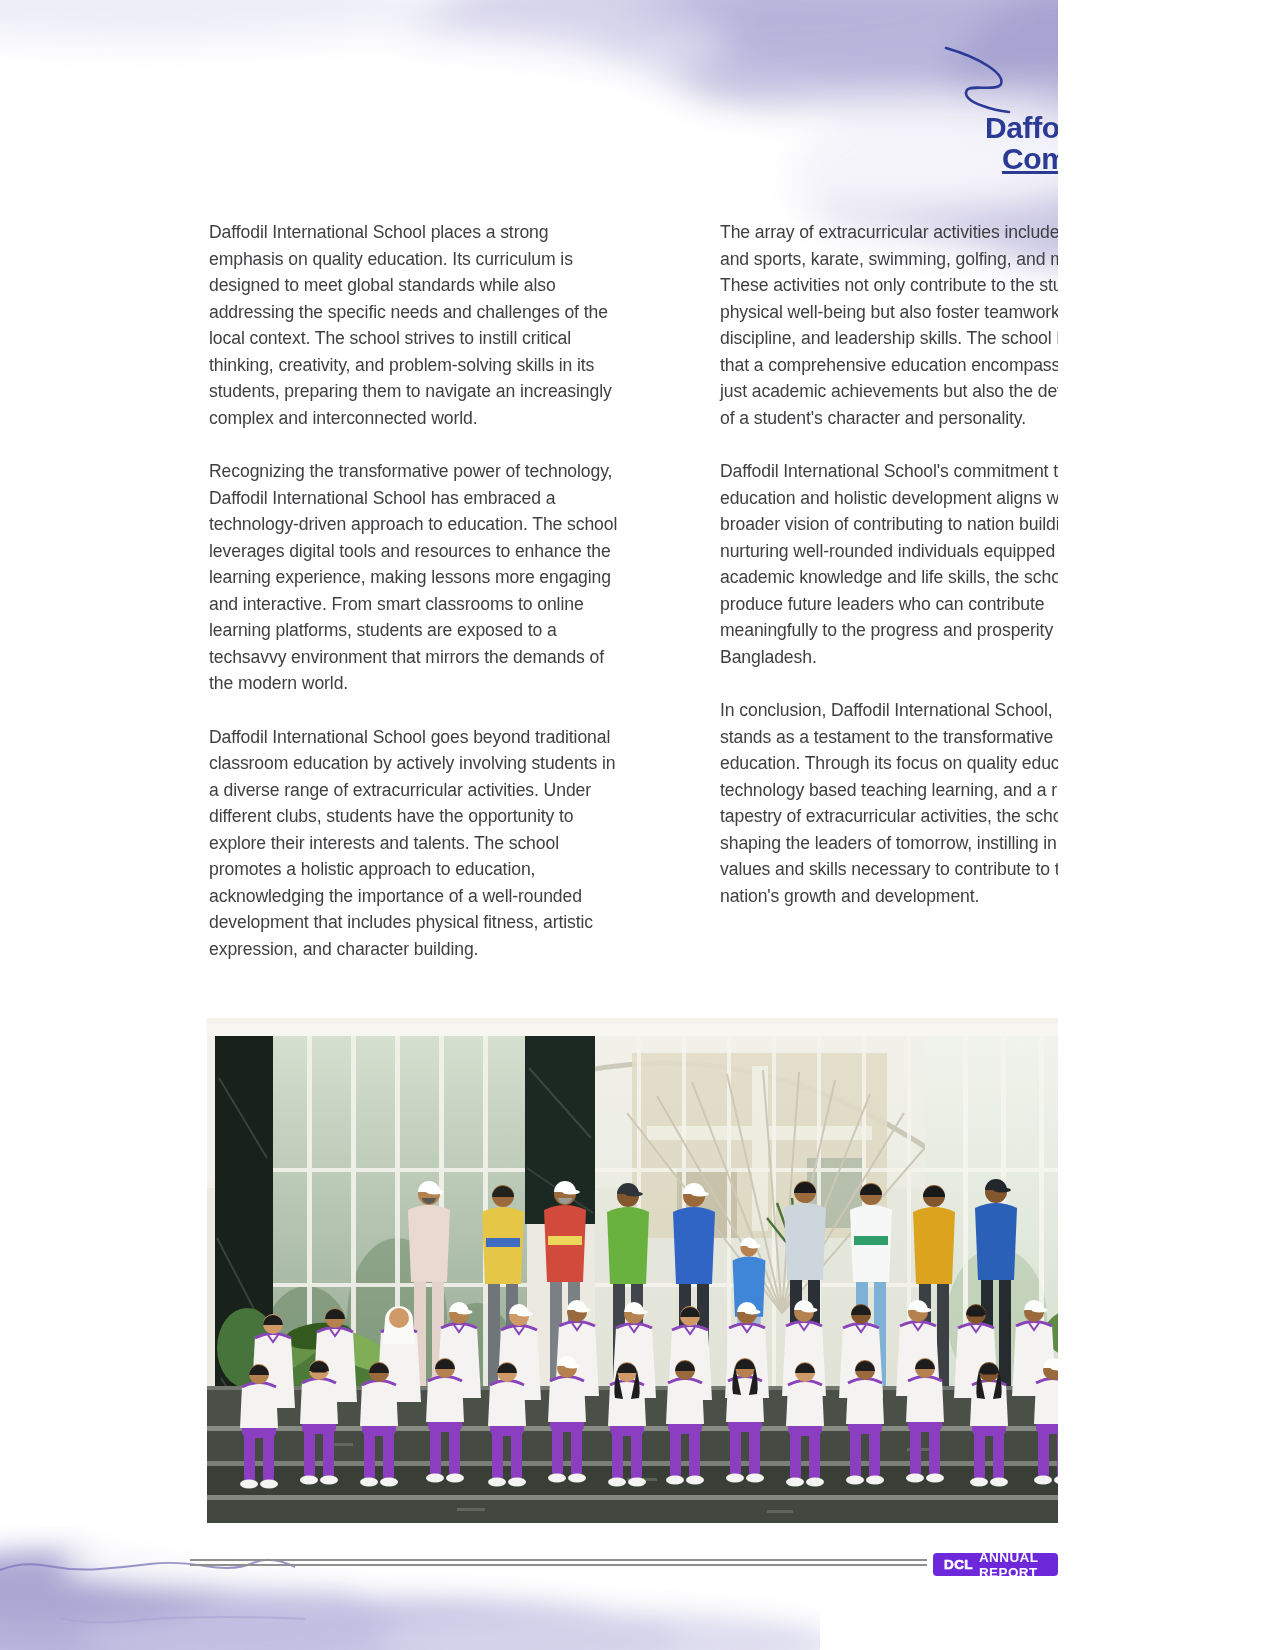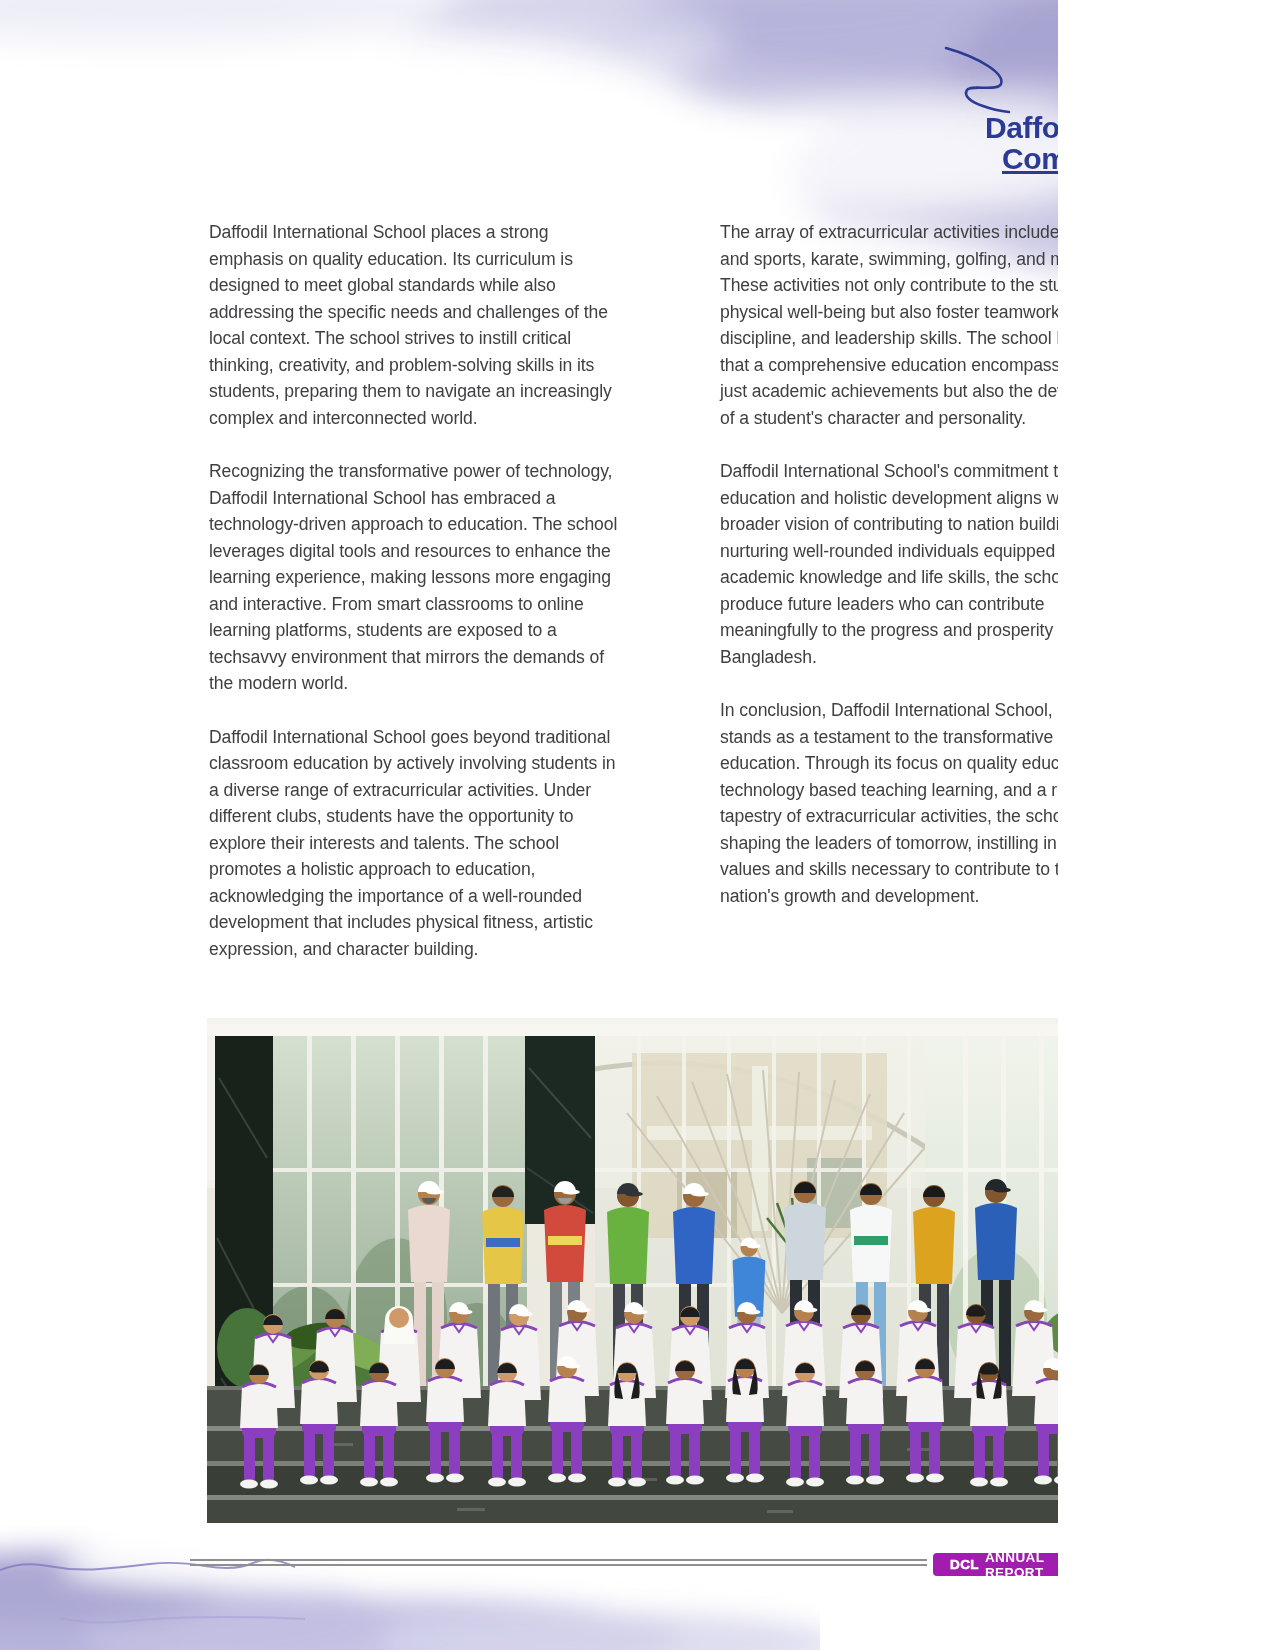--- a/index.html
+++ b/index.html
@@ -21,22 +21,22 @@
   .col p{margin:0 0 27px 0;font-size:17.6px;line-height:26.5px;color:#3f3e41;
          letter-spacing:-0.1px;}
 
   
   .photo{position:absolute;left:207px;top:1018px;width:953px;height:505px;margin:0;z-index:4;}
   .photo svg{display:block;}
 
   
   .footer-rule{position:absolute;left:190px;top:1559px;width:737px;height:7px;
         border-top:2px solid #8f8f90;border-bottom:2px solid #8f8f90;box-sizing:border-box;z-index:6;}
-  .badge{position:absolute;left:933px;top:1553px;height:23px;background:#a21caf;border-radius:4px;
-        color:#ffffff;display:flex;align-items:center;gap:6px;padding:0 17px;font-size:13.5px;
+  .badge{position:absolute;left:933px;top:1553px;height:23px;background:#6d28d9;border-radius:4px;
+        color:#ffffff;display:flex;align-items:center;gap:6px;padding:0 11px;font-size:13.5px;
         letter-spacing:0.4px;font-weight:bold;z-index:6;}
   .badge .b1{-webkit-text-stroke:0.6px #ffffff;}
   .pageno{position:absolute;left:1133px;top:1550px;font-size:27px;font-weight:bold;
         color:#ec4899;z-index:6;}
 </style>
 </head>
 <body>
 
 <div class="page">
 

